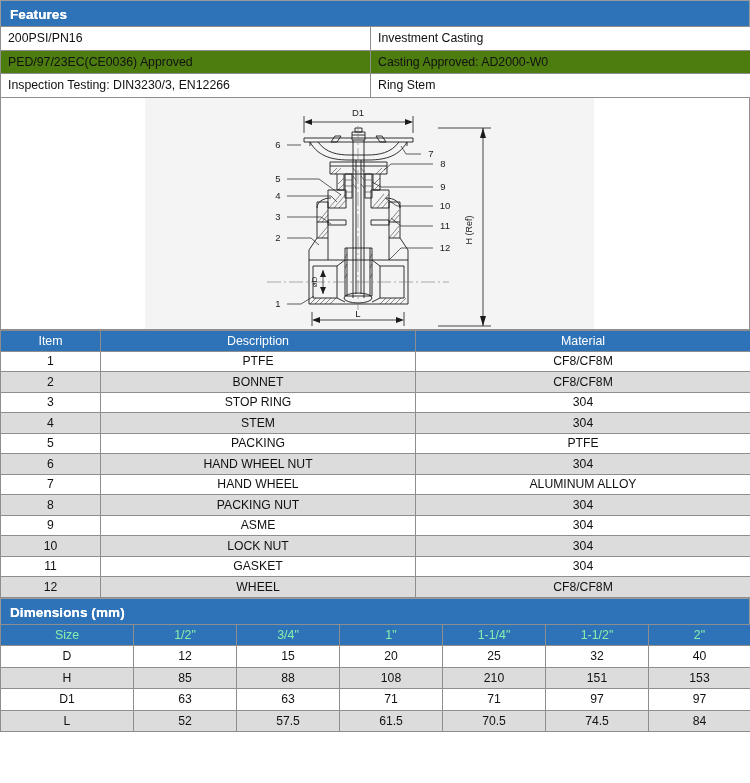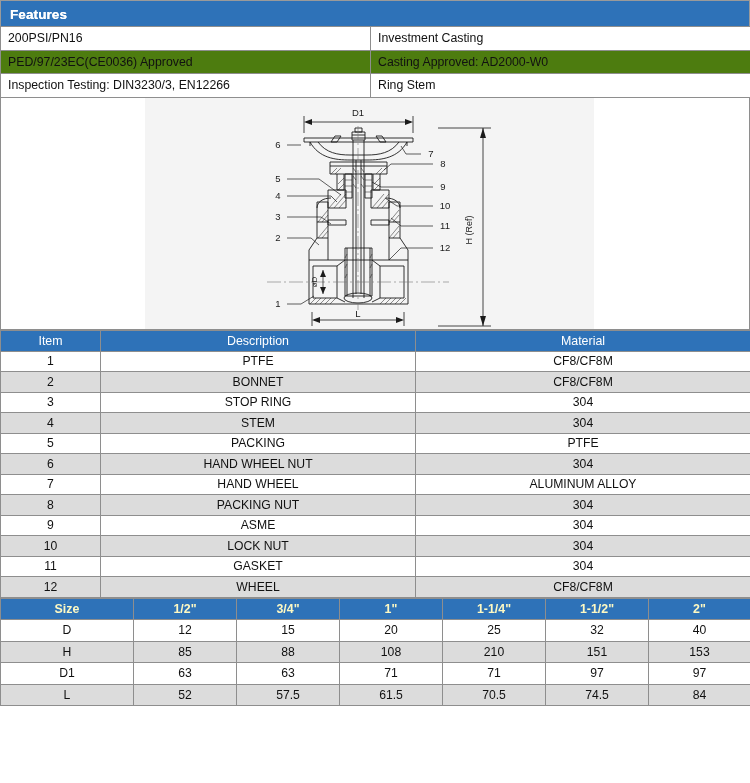--- a/index.html
+++ b/index.html
@@ -107,22 +107,22 @@
     background: #ffffff;
     height: 20.5px;
   }
   .material-table tr.alt td {
     background: #dcdcdc;
   }
 
   
   .dim-table th {
     background: #2E72B8;
-    color: #fef9c3;
-    font-weight: bold;
+    color: #86efac;
+    font-weight: normal;
     font-size: 12.4px;
     height: 21.5px;
   }
   .dim-table td {
     text-align: center;
     background: #ffffff;
     height: 21.5px;
   }
   .dim-table tr.alt td {
     background: #dcdcdc;
@@ -458,20 +458,21 @@
         <td>304</td>
       </tr>
       <tr class="alt">
         <td>12</td>
         <td>WHEEL</td>
         <td>CF8/CF8M</td>
       </tr>
     </tbody>
   </table>
 
+  <div class="section-bar">Dimensions (mm)</div>
   <table class="dim-table">
     <colgroup>
       <col style="width:133px">
         <col style="width:103px">
         <col style="width:103px">
       <col style="width:103px">
         <col style="width:103px">
         <col style="width:103px">
         <col style="width:102px">
     </colgroup>

